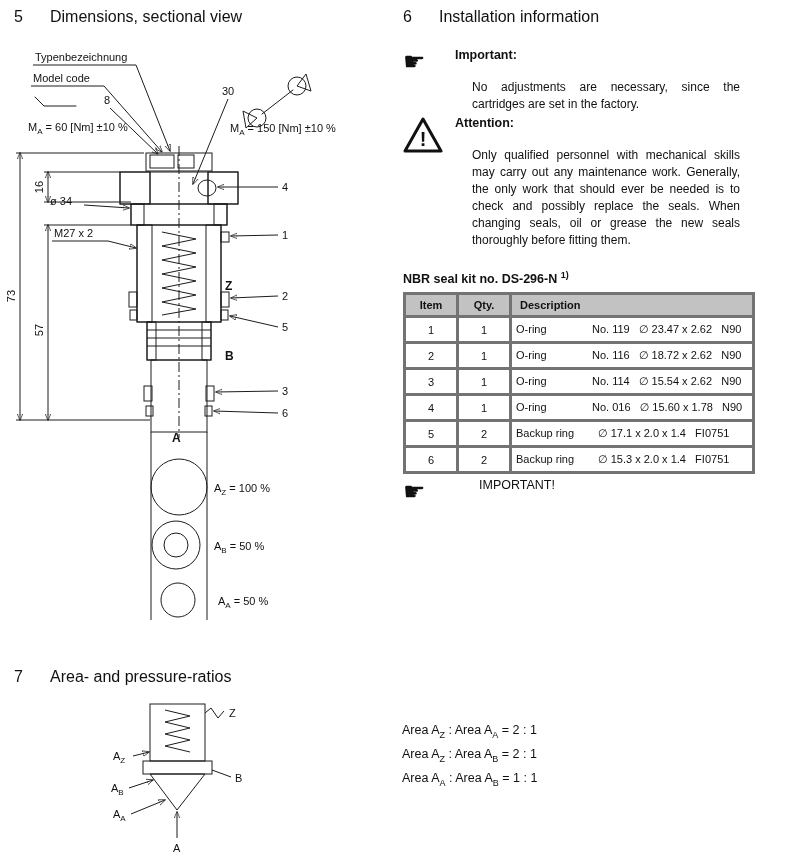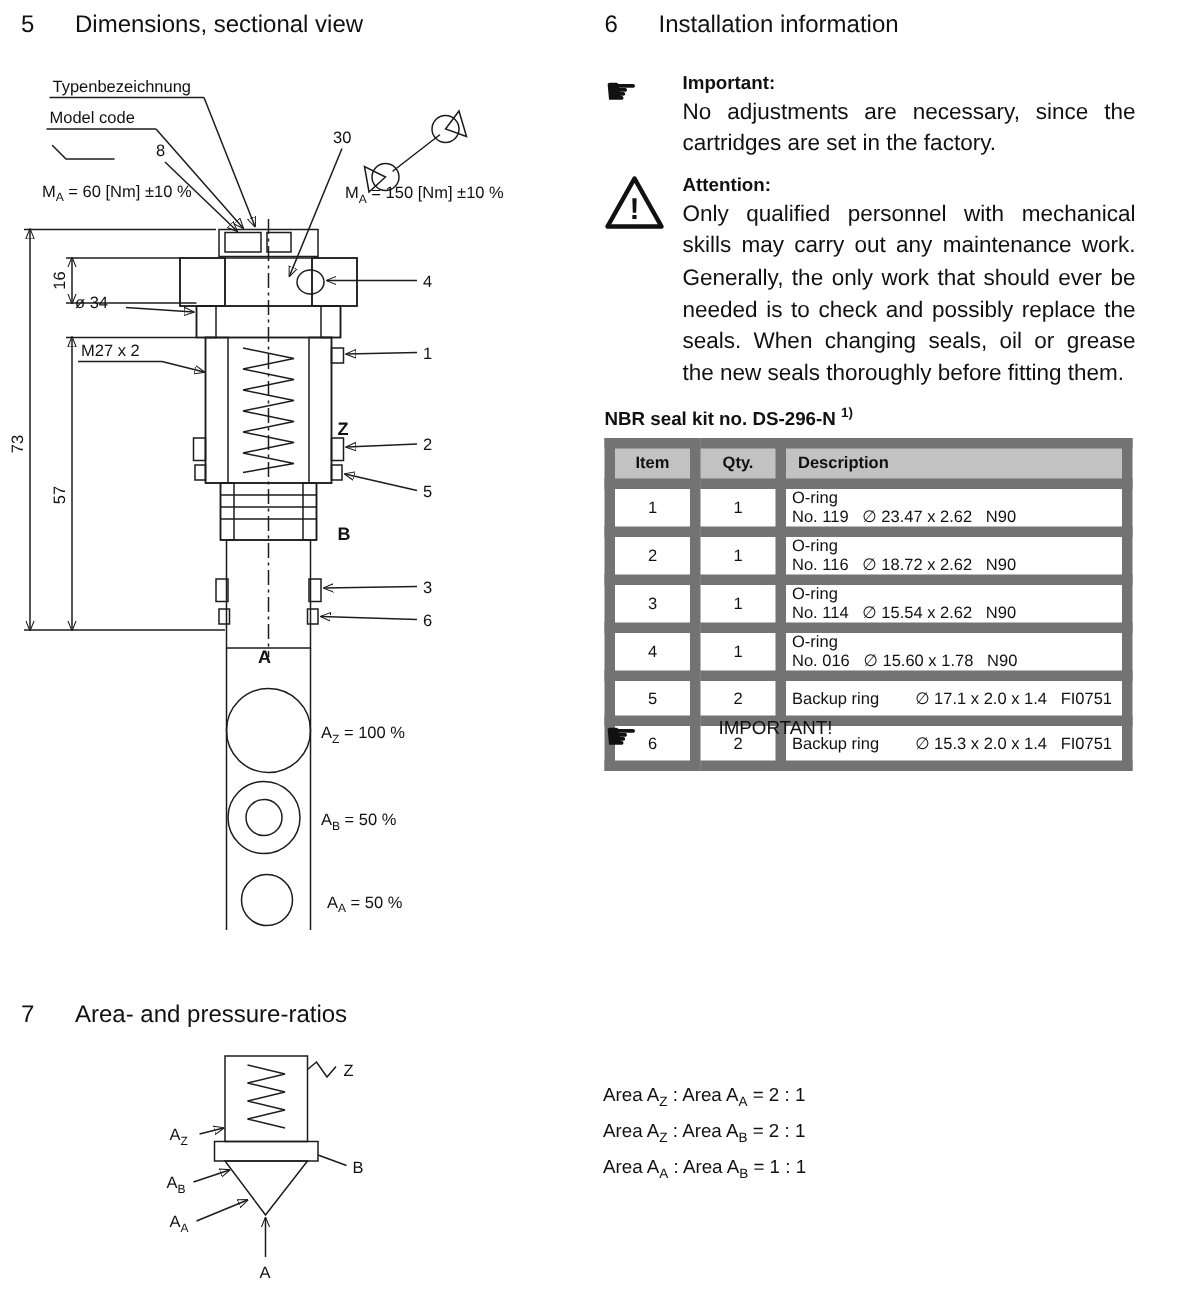--- a/index.html
+++ b/index.html
@@ -11,33 +11,33 @@
   #h5{left:14px;top:8px;}
   #h6{left:403px;top:8px;}
   #h7{left:14px;top:648px;margin-top:20px;}
 
   
   .note{position:absolute;left:403px;width:354px;display:flex;gap:10px;}
   .note .icon-col{flex:0 0 42px;text-align:left;padding-top:1px;}
   .note .txt{flex:1;}
   .note-title{font-size:12.5px;margin:0 0 2px 0;font-weight:bold;}
   .note-title.bold{font-weight:normal;margin-left:24px;}
-  .note-body{font-size:15px;line-height:1.42;text-align:justify;margin:0;}
+  .note-body{font-size:12px;line-height:1.42;text-align:justify;margin:17px;}
   #note-important{top:48px;}
   #note-attention{top:116px;}
   #note-important2{top:478px;}
   .hand{font-size:25px;line-height:1;display:inline-block;}
   .footnote{font-size:12.5px;margin-top:6px;}
   sup{font-size:9px;}
   sub{font-size:9px;}
 
   .kit-title{position:absolute;left:403px;top:270px;font-size:12.5px;font-weight:bold;}
 
   table.seal{position:absolute;left:403px;top:292px;width:352px;border-collapse:collapse;font-size:11px;}
-  table.seal th, table.seal td{border:7px solid #737373;padding:0 4px;}
+  table.seal th, table.seal td{border:3px solid #737373;padding:0 4px;}
   table.seal th{background:#c2c2c2;height:20px;font-weight:bold;}
   table.seal th.l{text-align:left;padding-left:8px;}
   table.seal td{height:23px;}
   td.c{text-align:center;width:42px;}
   td.desc{text-align:left;padding-left:7px;}
   td.desc .nm{display:inline-block;min-width:52px;padding-right:24px;}
   td.desc .rest{white-space:pre;}
 
   
   .ratios{position:absolute;left:402px;top:718px;font-size:12.5px;}

